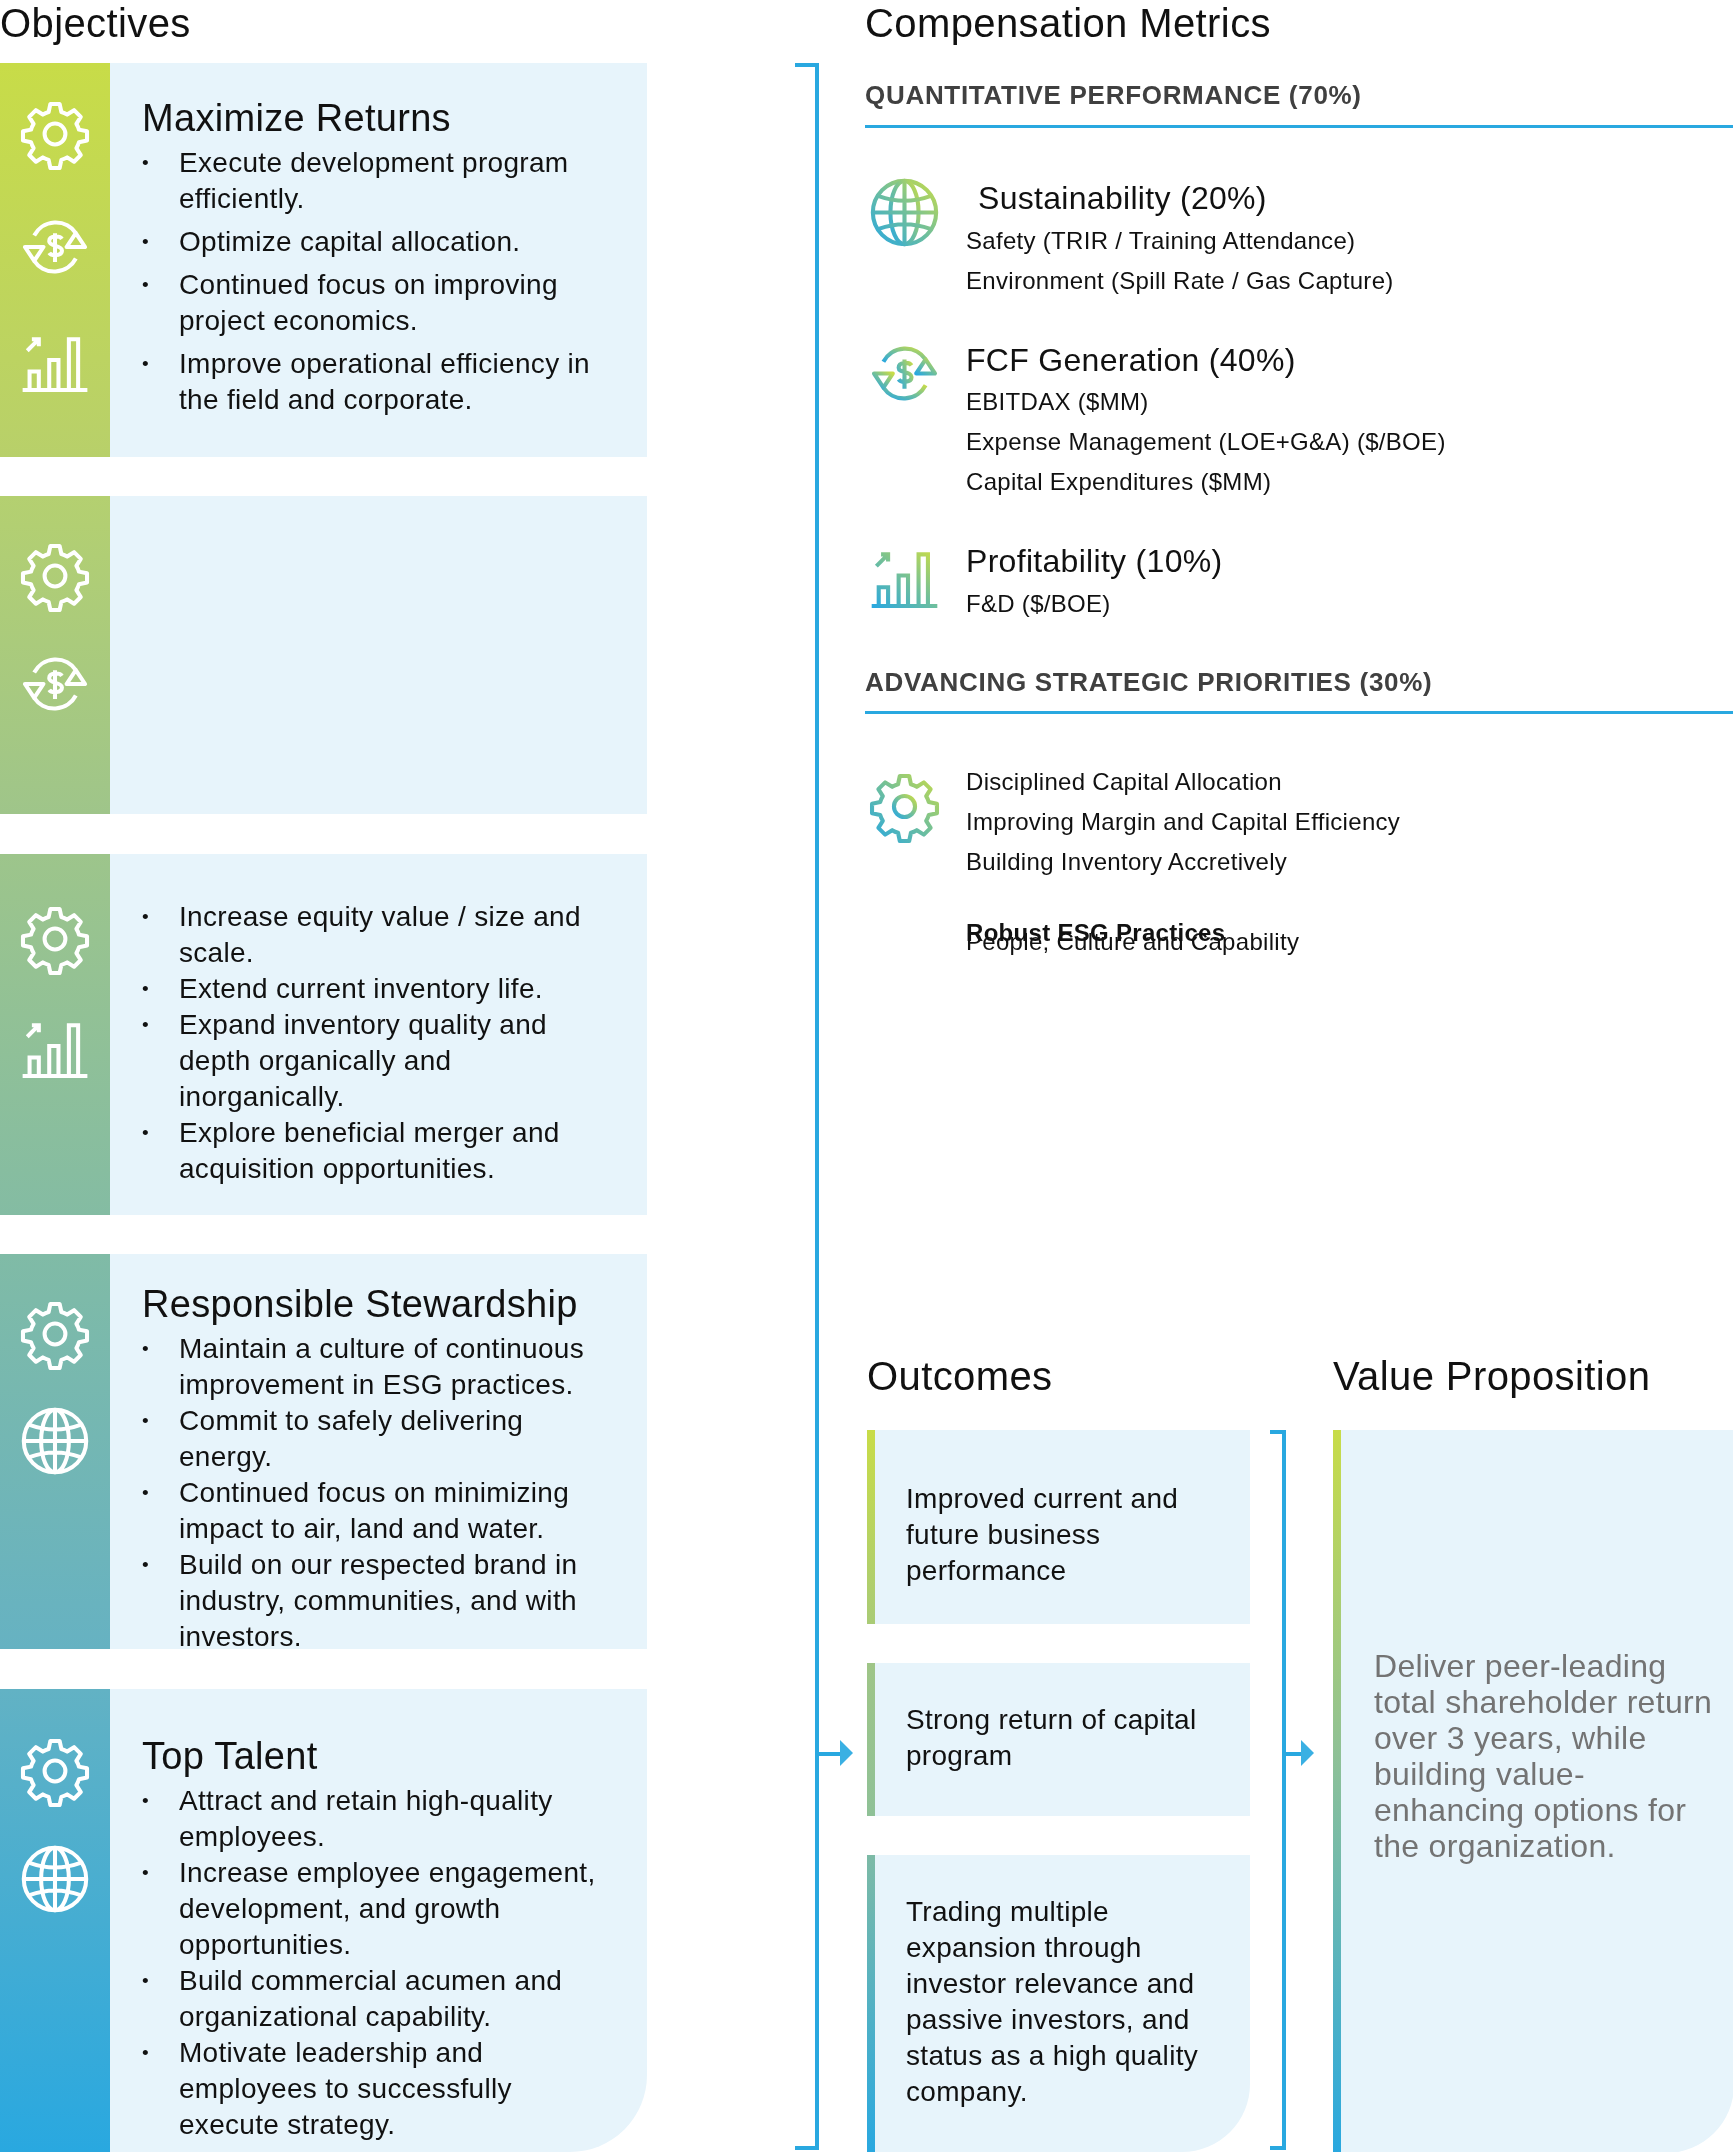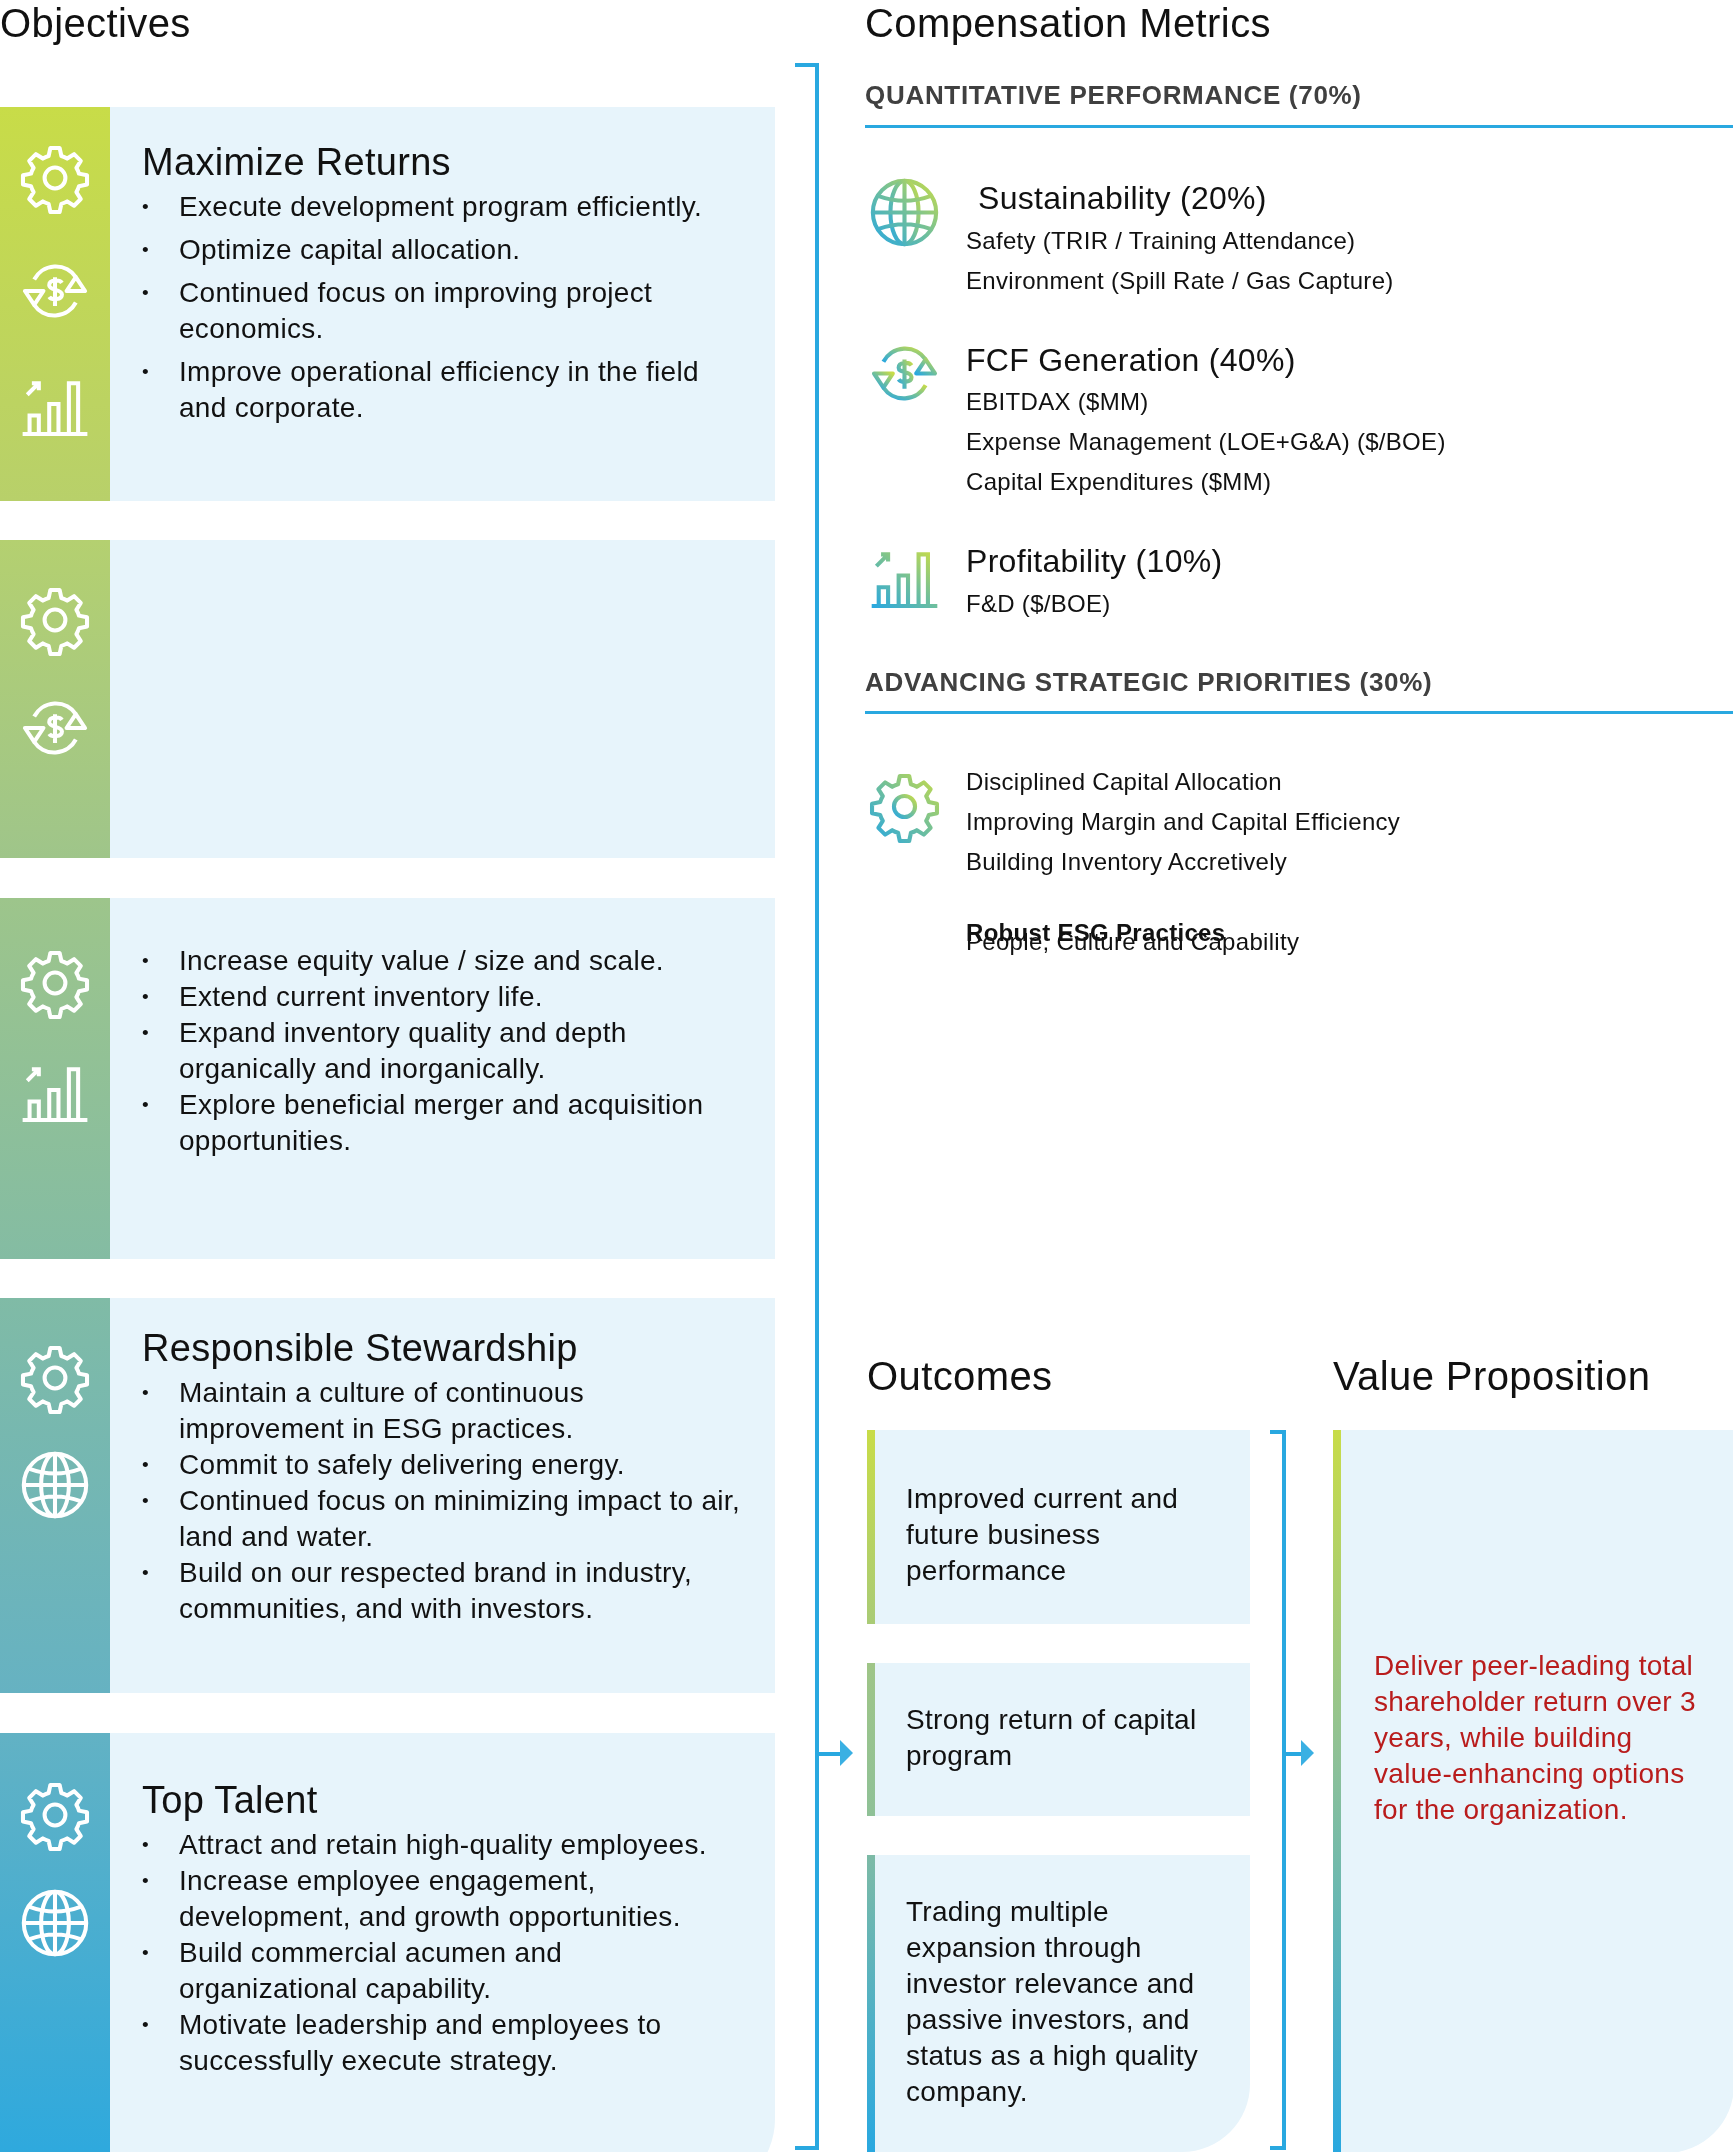--- a/index.html
+++ b/index.html
@@ -2,21 +2,21 @@
 <html style="font-size:13.7px"><head>
 <meta charset="utf-8">
 <style>
   * { box-sizing: border-box; margin: 0; padding: 0; }
   html, body { width: 1734px; height: 2152px; background: #ffffff; overflow: hidden; }
   body { position: relative; font-family: "Liberation Sans", "DejaVu Sans", sans-serif; color: #111; }
 
   .section-title { position: absolute; font-size: 40px; font-weight: 400; color: #111; line-height: 51px; letter-spacing: 0.4px; }
 
   
-  .obj-box { position: absolute; left: 0; width: 775px; background: #e7f4fb; margin-top: 44px; }
+  .obj-box { position: absolute; left: 0; width: 647px; background: #e7f4fb; }
   .obj-strip { position: absolute; left: 0; top: 0; bottom: 0; width: 110px; }
   .obj-icons { position: absolute; left: 0; width: 110px; display: flex; flex-direction: column; align-items: center; }
   .obj-icon { width: 74px; height: 74px; display: block; }
   .obj-content { position: absolute; left: 142px; right: 34px; }
   .obj-title { font-size: 38px; line-height: 48px; color: #111; letter-spacing: 0.3px; margin-bottom: 3.4px; }
   .obj-list { list-style: none; }
   .obj-list li { position: relative; padding-left: 37px; font-size: 28px; line-height: 36px; color: #111; letter-spacing: 0.3px; }
   .obj-list li::before { content: "\2022"; position: absolute; left: 0; top: 0; font-size: 19px; color: #111; }
   .obj-list.spaced li { margin-bottom: 6.8px; }
 
@@ -33,21 +33,21 @@
   .metric-title { position: absolute; left: 966px; font-size: 32px; line-height: 39px; color: #111; letter-spacing: 0.3px; }
   .metric-sub { position: absolute; left: 966px; font-size: 24px; line-height: 40px; color: #111; letter-spacing: 0.3px; }
 
   
   .out-box { position: absolute; left: 867px; width: 383px; background: #e7f4fb; }
   .out-stripe { position: absolute; left: 0; top: 0; bottom: 0; width: 7.7px; }
   .out-text { position: absolute; left: 39px; right: 17px; font-size: 28px; line-height: 36px; color: #111; letter-spacing: 0.3px; }
 
   .vp-box { position: absolute; left: 1333px; top: 1430px; width: 401px; height: 723px; background: #e7f4fb; border-bottom-right-radius: 68px; }
   .vp-stripe { position: absolute; left: 0; top: 0; bottom: 0; width: 7.7px; background: linear-gradient(to bottom, #c8dc48, #8fc197 45%, #29a8e0); }
-  .vp-text { position: absolute; left: 41px; top: 218px; right: 17px; font-size: 28px; line-height: 36px; color: #b91c1c; letter-spacing: 0.3px; }
+  .vp-text { position: absolute; left: 41px; top: 218px; right: 17px; font-size: 32px; line-height: 36px; color: #737373; letter-spacing: 0.3px; }
 </style>
 </head>
 <body>
 
 <svg width="0" height="0" style="position:absolute">
   <defs>
     <linearGradient id="iconGrad" x1="1" y1="0" x2="0" y2="1">
       <stop offset="0" stop-color="#c8dc48"></stop>
       <stop offset="0.5" stop-color="#6fbf9c"></stop>
       <stop offset="1" stop-color="#29a8e0"></stop>

